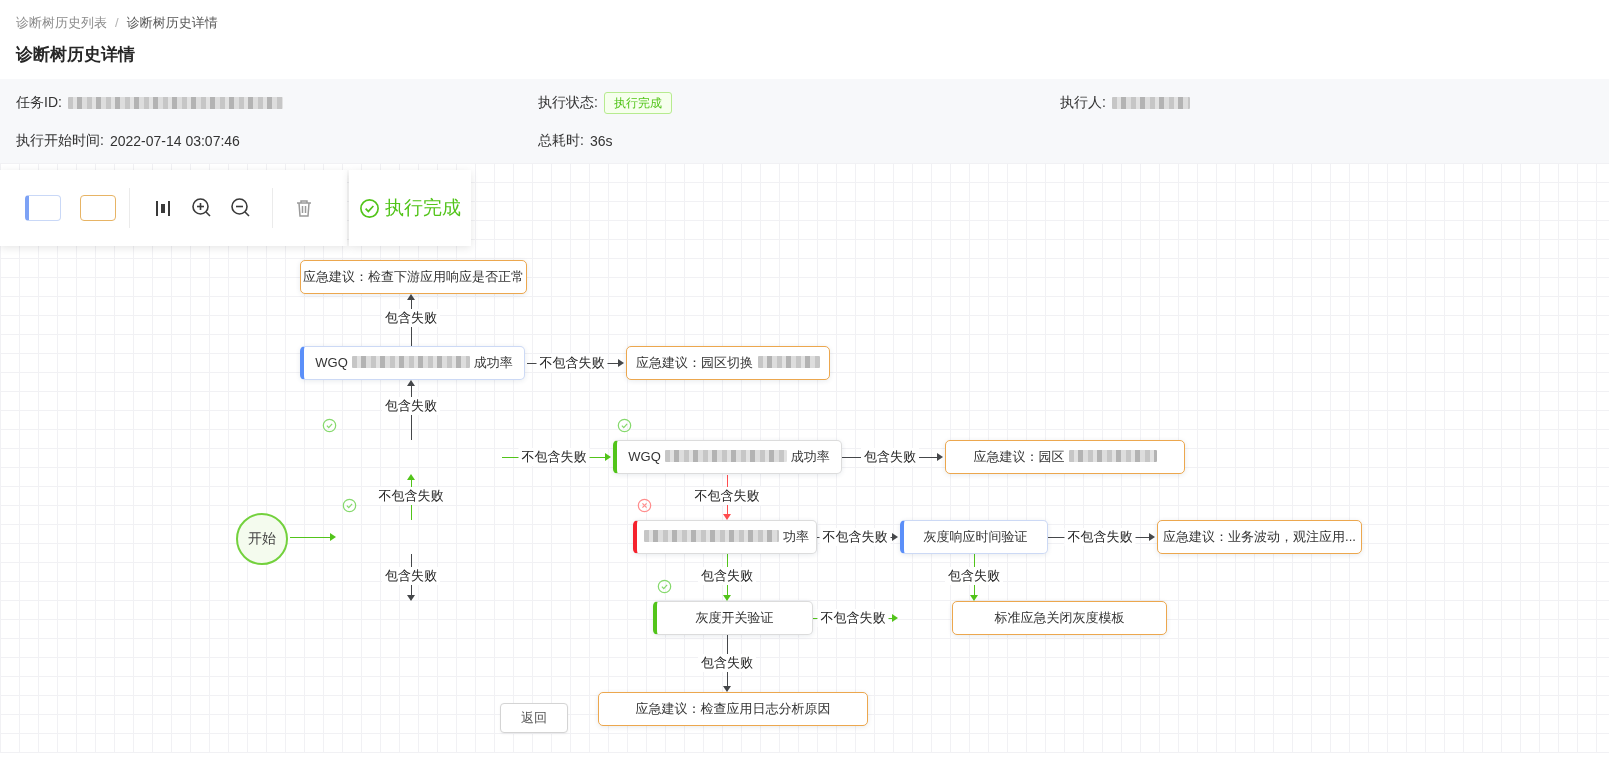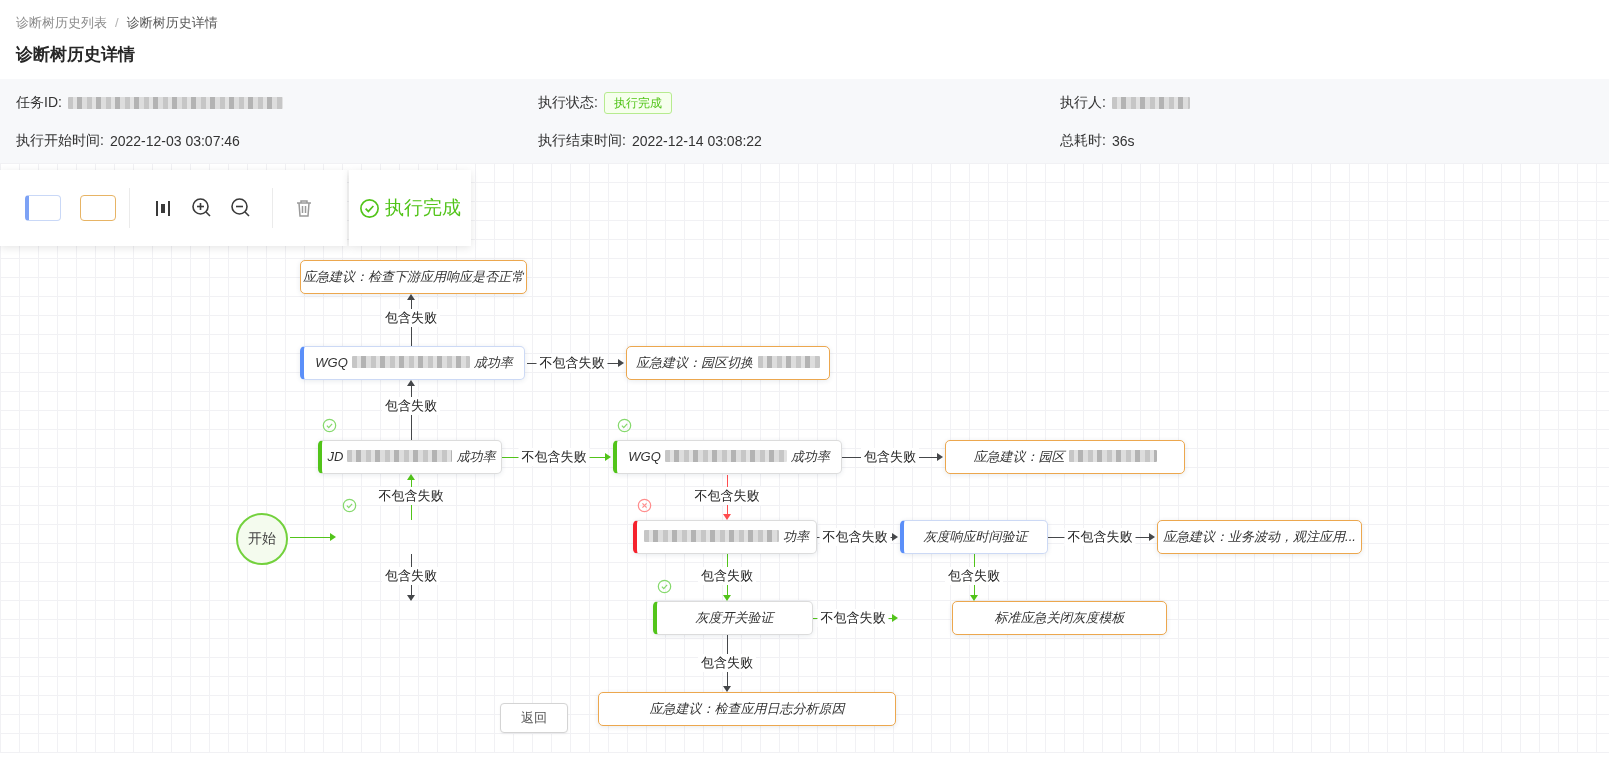--- a/index.html
+++ b/index.html
@@ -42,21 +42,21 @@
   .tb-div { width:1px; height:40px; background:#ebebeb; }
   .tb-icon { display:flex; align-items:center; justify-content:center; cursor:pointer; }
 
   .status-panel { position:absolute; left:349px; top:7px; width:122px; height:76px; background:#fff;
     box-shadow:0 2px 8px rgba(0,0,0,0.10); display:flex; align-items:center; justify-content:center;
     gap:5px; color:#52c41a; font-size:19px; }
 
   
   .node { position:absolute; height:34px; line-height:32px; text-align:center; background:#fff;
     border:1px solid #d9d9d9; border-radius:5px; font-size:13px; color:#333;
-    box-shadow:0 1px 5px rgba(31,56,88,.10); white-space:nowrap; cursor:pointer;font-style:italic; }
+    box-shadow:0 1px 5px rgba(31,56,88,.10); white-space:nowrap; cursor:pointer; }
   .node.warning { border:1px solid #eca74e; }
   .node.info    { border:1px solid #ccd9f5; border-left:4px solid #5b8ff9; }
   .node.success { border:1px solid #dcdcdc; border-left:4px solid #52c41a; }
   .node.error   { border:1px solid #dcdcdc; border-left:4px solid #f5222d; }
 
   .st-icon { position:absolute; width:15px; height:15px; }
 
   .start-node { position:absolute; left:236px; top:350px; width:52px; height:52px; border-radius:50%;
     border:2px solid #73d13d; background:#f4fbee; color:#444; font-size:14px;
     display:flex; align-items:center; justify-content:center; cursor:pointer; }
@@ -102,25 +102,21 @@
   <div class="info-cell">
     <span>执行状态:</span>
     <span class="badge">执行完成</span>
   </div>
   <div class="info-cell">
     <span>执行人:</span>
     <span class="rd" style="width:78px"></span>
   </div>
   <div class="info-cell">
     <span>执行开始时间:</span>
-    <span>2022-12-03 03:07:46</span>
-  </div>
-  <div class="info-cell">
-    <span>执行结束时间:</span>
-    <span>2022-12-14 03:08:22</span>
+    <span>2022-07-14 03:07:46</span>
   </div>
   <div class="info-cell">
     <span>总耗时:</span>
     <span>36s</span>
   </div>
 </div>
 
 <div class="canvas">
 
   <div class="toolbar">
@@ -237,23 +233,20 @@
   </div>
 
   <div class="node warning" style="left:626px;top:183px;width:204px">
     <span>应急建议：园区切换</span><span class="rd" style="width:62px;margin-left:5px"></span>
   </div>
 
   <svg class="st-icon" style="left:322px;top:255px" viewBox="0 0 16 16" fill="none" stroke="#86d96d" stroke-width="1.3">
       <circle cx="8" cy="8" r="6.6"></circle>
       <path d="M5.2 8.2l2 2 3.6-4"></path>
     </svg>
-  <div class="node success" style="left:318px;top:277px;width:184px">
-    <span>JD</span><span class="rd" style="width:105px;margin:0 4px"></span><span>成功率</span>
-  </div>
 
   <svg class="st-icon" style="left:617px;top:255px" viewBox="0 0 16 16" fill="none" stroke="#86d96d" stroke-width="1.3">
       <circle cx="8" cy="8" r="6.6"></circle>
       <path d="M5.2 8.2l2 2 3.6-4"></path>
     </svg>
   <div class="node success" style="left:613px;top:277px;width:229px">
     <span>WGQ</span><span class="rd" style="width:122px;margin:0 4px"></span><span>成功率</span>
   </div>
 
   <div class="node warning" style="left:945px;top:277px;width:240px">
@@ -291,21 +284,21 @@
       <path d="M5.2 8.2l2 2 3.6-4"></path>
     </svg>
   <div class="node success" style="left:653px;top:438px;width:160px">
     <span>灰度开关验证</span>
   </div>
 
   <div class="node warning" style="left:952px;top:438px;width:215px">
     <span>标准应急关闭灰度模板</span>
   </div>
 
-  <div class="node warning" style="left:598px;top:529px;width:298px">
+  <div class="node warning" style="left:598px;top:529px;width:270px">
     <span>应急建议：检查应用日志分析原因</span>
   </div>
 
   <div class="back-btn">
     <span>返回</span>
   </div>
 
   <div class="canvas-bottom-mask"></div>
 </div>
 

